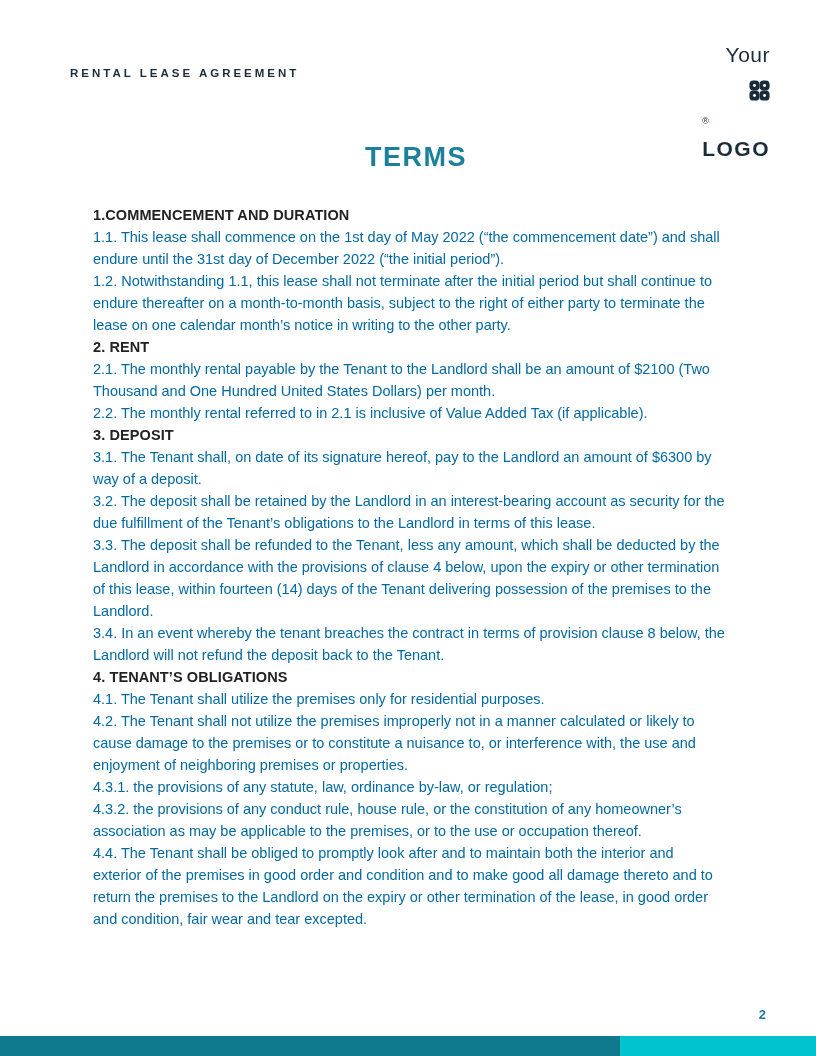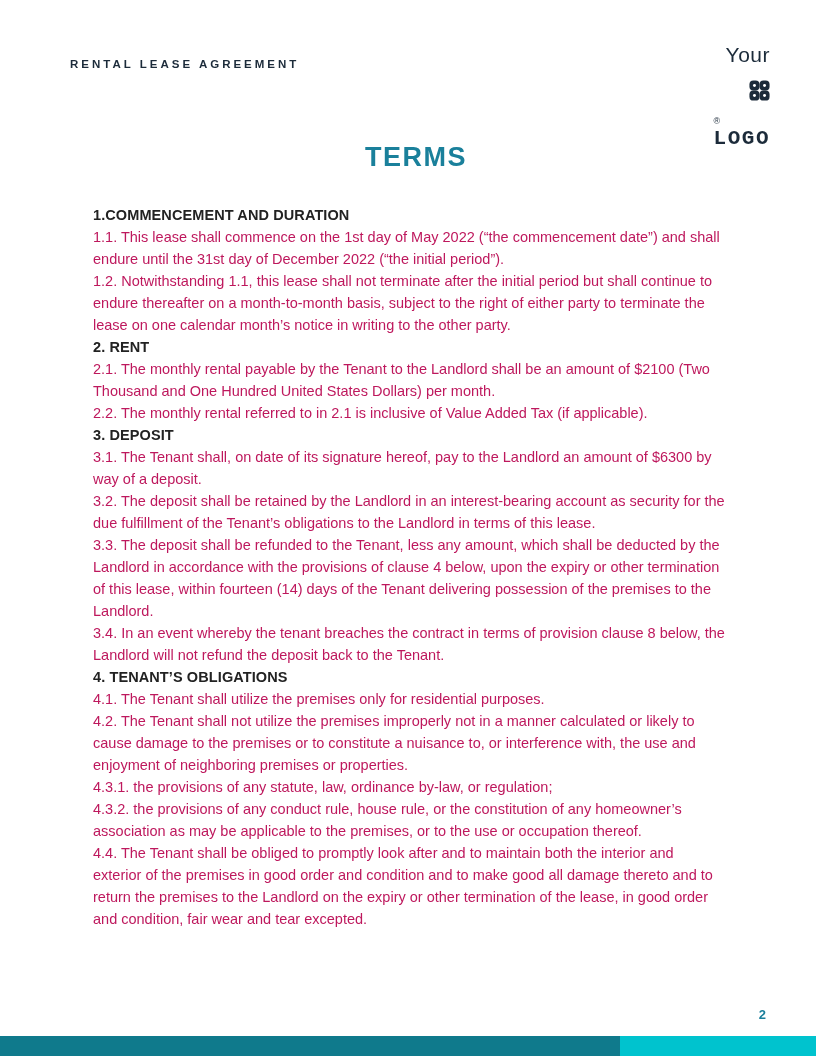--- a/index.html
+++ b/index.html
@@ -20,21 +20,21 @@
   .header {
     position: absolute;
     top: 44px;
     left: 70px;
     right: 46px;
     display: flex;
     justify-content: space-between;
     align-items: flex-start;
   }
   .doc-label {
-    margin-top: 14px;
+    margin-top: 23px;
     font-size: 11.5px;
     font-weight: bold;
     letter-spacing: 3px;
     color: #1C2B3A;
   }
   .logo {
     color: #1C2B3A;
     text-align: left;
     line-height: 1;
   }
@@ -51,22 +51,21 @@
   }
   .logo-reg {
     font-size: 9px;
     align-self: flex-start;
     margin-top: -2px;
   }
   .logo-bottom {
     font-size: 21px;
     font-weight: 800;
     letter-spacing: 1.5px;
-    margin-top: 2px;
-    font-family: Liberation Mono, monospace;
+    margin-top: 12px;
   }
 
   
   .title {
     position: absolute;
     top: 142px;
     left: 8px;
     width: 100%;
     text-align: center;
     font-size: 27px;
@@ -79,21 +78,21 @@
   .terms-body {
     position: absolute;
     top: 204px;
     left: 93px;
     width: 632px;
   }
   .clause {
     margin: 0;
     font-size: 14.5px;
     line-height: 22px;
-    color: #be185d;
+    color: #0369a1;
   }
   .clause.heading {
     font-weight: bold;
     color: #222222;
     letter-spacing: 0.1px;
   }
 
   
   .page-number {
     position: absolute;

